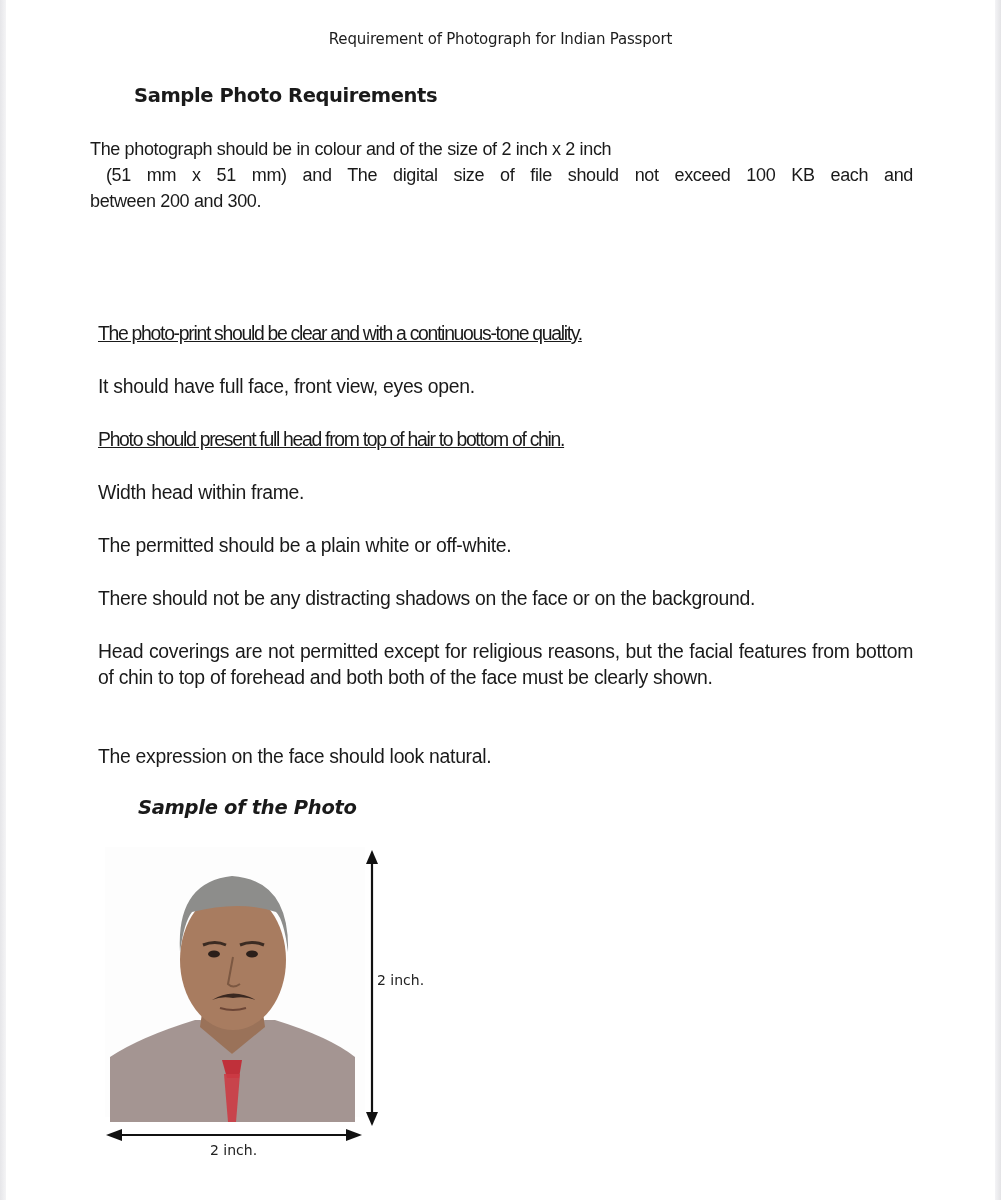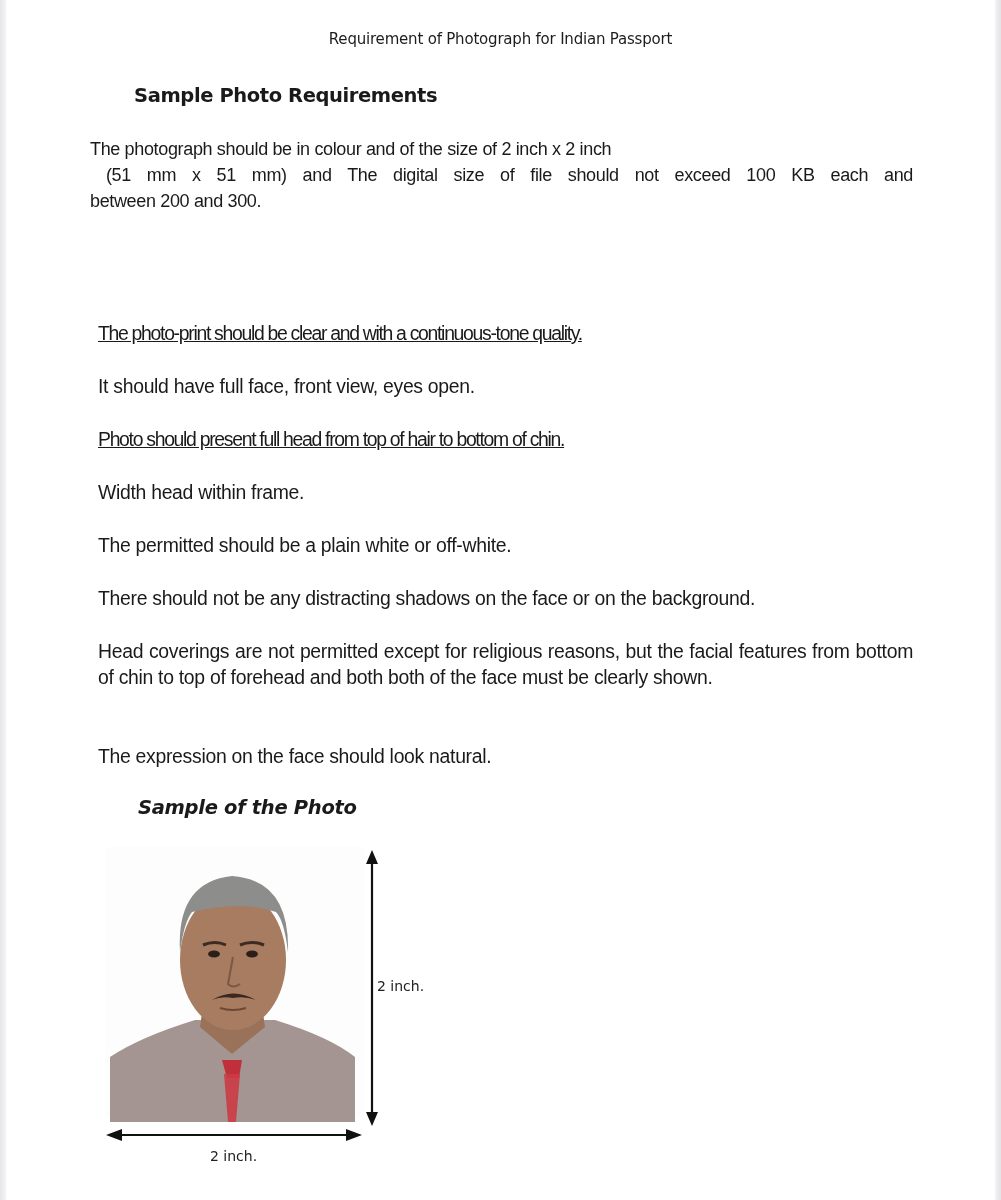--- a/index.html
+++ b/index.html
@@ -36,21 +36,20 @@
   .tight { letter-spacing: -1.3px; text-decoration: underline; }
   .sample-heading {
     position: absolute; top: 796px; left: 98px;
     font-weight: bold; font-style: italic; font-size: 19.5px; letter-spacing: -0.3px; margin-left: 40px;
   }
   .figure { position: absolute; left: 100px; top: 842px; width: 345px; height: 330px; }
   .photo-bg { position: absolute; left: 5px; top: 5px; width: 260px; height: 270px; background: #fdfdfd; }
   .dim-label {
     position: absolute; font-family: "DejaVu Sans", sans-serif; font-size: 14px; color: #222;
     background: #fff;
-    margin-top: 6px;
   }
 </style>
 </head>
 <body>
 
 <div class="edge-left"></div>
 <div class="edge-right"></div>
 
 <div class="title">Requirement of Photograph for Indian Passport</div>
 <div class="subtitle">Sample Photo Requirements</div>

